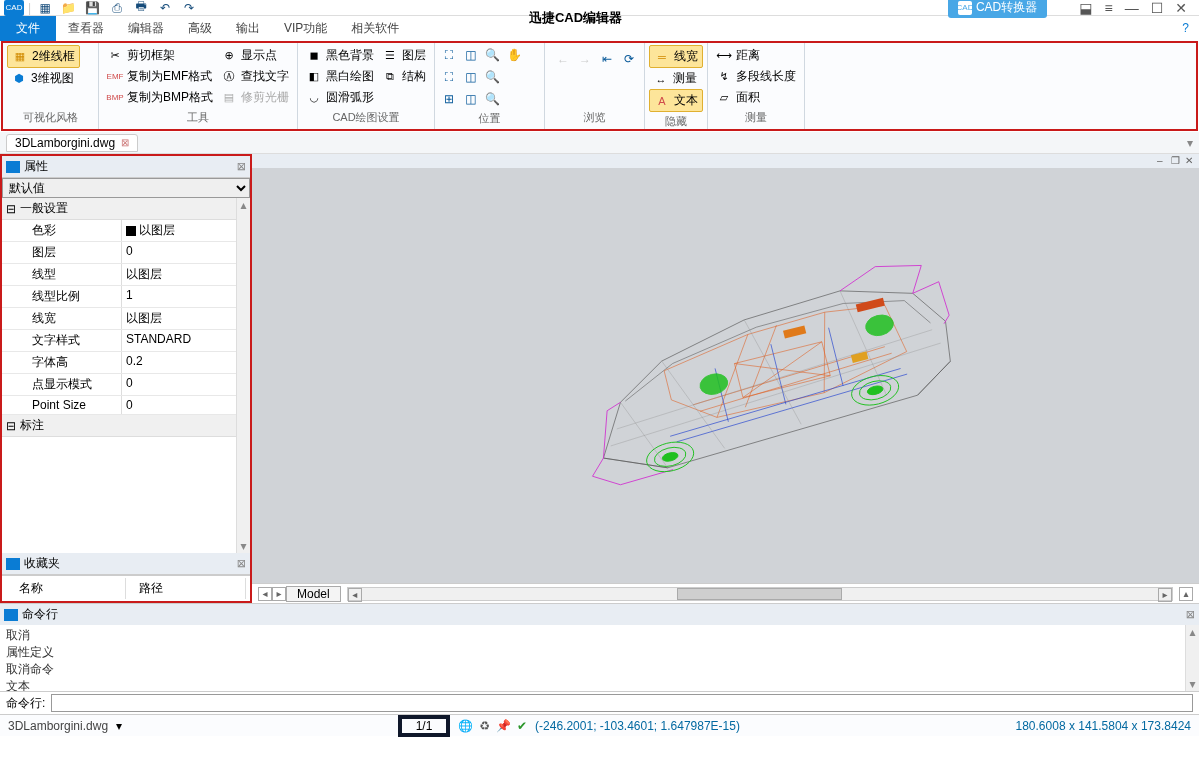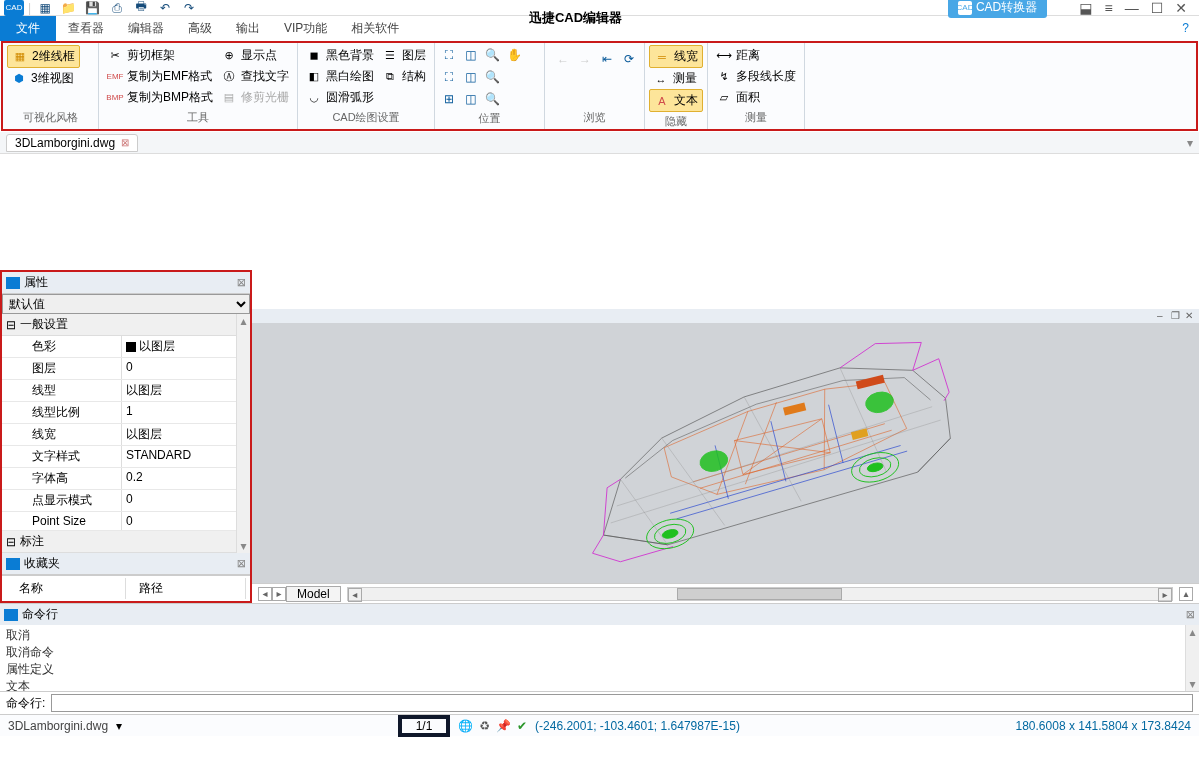--- a/index.html
+++ b/index.html
@@ -26,21 +26,21 @@
 .rib-btn.dis { color:#aaa; }
 .rib-col { display:flex; flex-direction:column; }
 .rib-ico { width:16px; height:16px; display:flex; align-items:center; justify-content:center; font-size:11px; }
 .rib-iconly { width:20px; height:20px; display:flex; align-items:center; justify-content:center; cursor:pointer; color:#0a5a9a; }
 .rib-iconly.dis { color:#ccc; }
 .rib-icorow { display:flex; gap:2px; }
 .worktabs { height:22px; background:#f4f6f8; display:flex; align-items:center; padding:0 6px; border-bottom:1px solid #ddd; }
 .worktab { background:#fff; border:1px solid #ccc; padding:1px 8px; display:flex; align-items:center; gap:6px; border-radius:3px 3px 0 0; }
 .worktab-close { color:#c77; cursor:pointer; font-size:10px; }
 .worktabs-dd { margin-left:auto; color:#888; cursor:pointer; }
-.mainrow { display:flex; height:449px;align-items:flex-end; }
+.mainrow { display:flex; height:449px; }
 .leftpanel { width:252px; border:2px solid #c91a1a; display:flex; flex-direction:column; background:#fff; }
 .pnl-head { background:#e8edf3; padding:2px 4px; display:flex; align-items:center; gap:4px; border-bottom:1px solid #ccc; }
 .pnl-head-icon { width:14px; height:12px; background:#0a7cd4; }
 .pnl-head-close { margin-left:auto; color:#888; cursor:pointer; font-size:11px; }
 .pnl-select { width:100%; border:1px solid #999; padding:1px 2px; font-size:12px; }
 .prop-grid { flex:1; overflow:auto; position:relative; }
 .prop-section { background:#f0f0f0; padding:2px 4px; border-bottom:1px solid #ddd; display:flex; align-items:center; gap:4px; }
 .prop-row { display:flex; border-bottom:1px solid #e8e8e8; }
 .prop-key { width:120px; padding:2px 4px 2px 30px; border-right:1px solid #ddd; }
 .prop-val { flex:1; padding:2px 4px; }
@@ -418,22 +418,22 @@
 </div>
 
 <div class="cmdpanel">
   <div class="cmd-head">
     <span class="pnl-head-icon"></span>
     <span>命令行</span>
     <span class="pnl-head-close" style="margin-left:auto">⊠</span>
   </div>
   <div class="cmd-body">
     <div class="cmd-line">取消</div>
+    <div class="cmd-line">属性定义</div>
     <div class="cmd-line">取消命令</div>
-    <div class="cmd-line">属性定义</div>
     <div class="cmd-line">文本</div>
     <div class="scrollbar-v">
         <div style="position:absolute;top:0;width:100%;text-align:center;color:#888">▴</div>
         <div style="position:absolute;bottom:0;width:100%;text-align:center;color:#888">▾</div>
       </div>
   </div>
   <div class="cmd-input-row">
     <span>命令行:</span>
     <input class="cmd-input" style="">
   </div>

